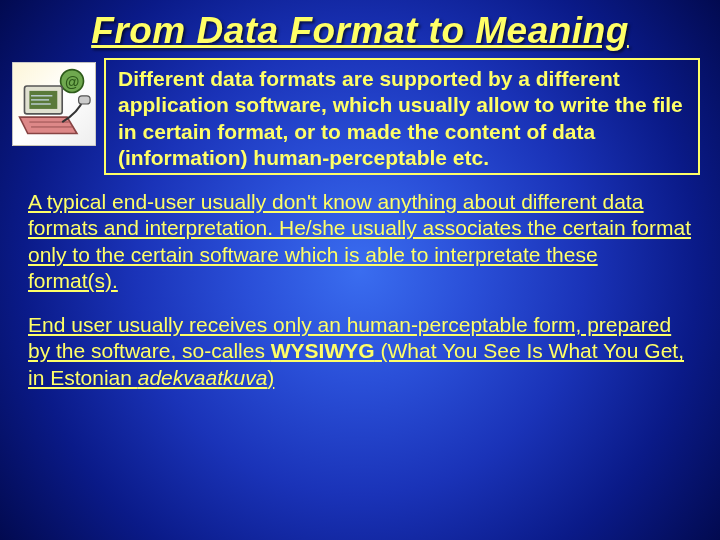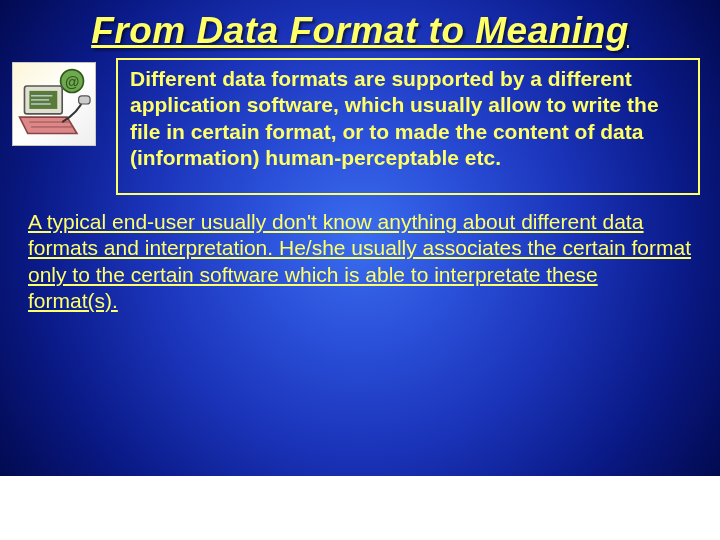--- a/index.html
+++ b/index.html
@@ -5,21 +5,21 @@
   html, body {
     margin: 0;
     padding: 0;
     width: 720px;
     height: 540px;
     overflow: hidden;
     font-family: Arial, Helvetica, sans-serif;
   }
   .slide {
     width: 720px;
-    height: 476px;
+    height: 540px;
     background: radial-gradient(circle at 50% 50%,
                 #3a6df0 0%,
                 #2a4fd8 25%,
                 #1a33b8 50%,
                 #0a1a88 75%,
                 #020a50 100%);
     position: relative;
     box-sizing: border-box;
   }
   .title {
@@ -45,23 +45,23 @@
     border: 1px solid rgba(0,0,0,0.2);
     background: linear-gradient(135deg, #fdf6d8 0%, #ffffff 50%, #eee 100%);
     position: relative;
   }
   .clip svg {
     width: 100%;
     height: 100%;
   }
   .box {
     flex: 1;
-    margin-left: 20px;
+    margin-left: 8px;
     border: 2px solid #ffff66;
-    padding: 6px 12px 22px 12px;
+    padding: 6px 12px 2px 12px;
     color: #ffff66;
     font-size: 21px;
     font-weight: bold;
     line-height: 1.25;
   }
   .body {
     padding: 14px 28px 0 28px;
     color: #ffff66;
     font-size: 21px;
     line-height: 1.25;
@@ -106,15 +106,18 @@
     </div>
     <div class="box">
       <span>Different data formats are supported by a different application software, which usually allow to write the file in certain format, or to made the content of data (information) human-perceptable etc.</span>
     </div>
   </div>
 
   <div class="body">
     <p>
       <span class="u">A typical end-user usually don't know anything about different data formats and interpretation. </span><span>He/she usually associates the certain format only to the certain software which is able to interpretate these format(s).</span>
     </p>
+    <p>
+      <span>End user usually receives only an human-perceptable form, prepared by the software, so-calles </span><span class="b u">WYSIWYG</span><span> (What You See Is What You Get, in Estonian </span><span class="i">adekvaatkuva</span><span>)</span>
+    </p>
   </div>
 
 </div>
 
 </body></html>

